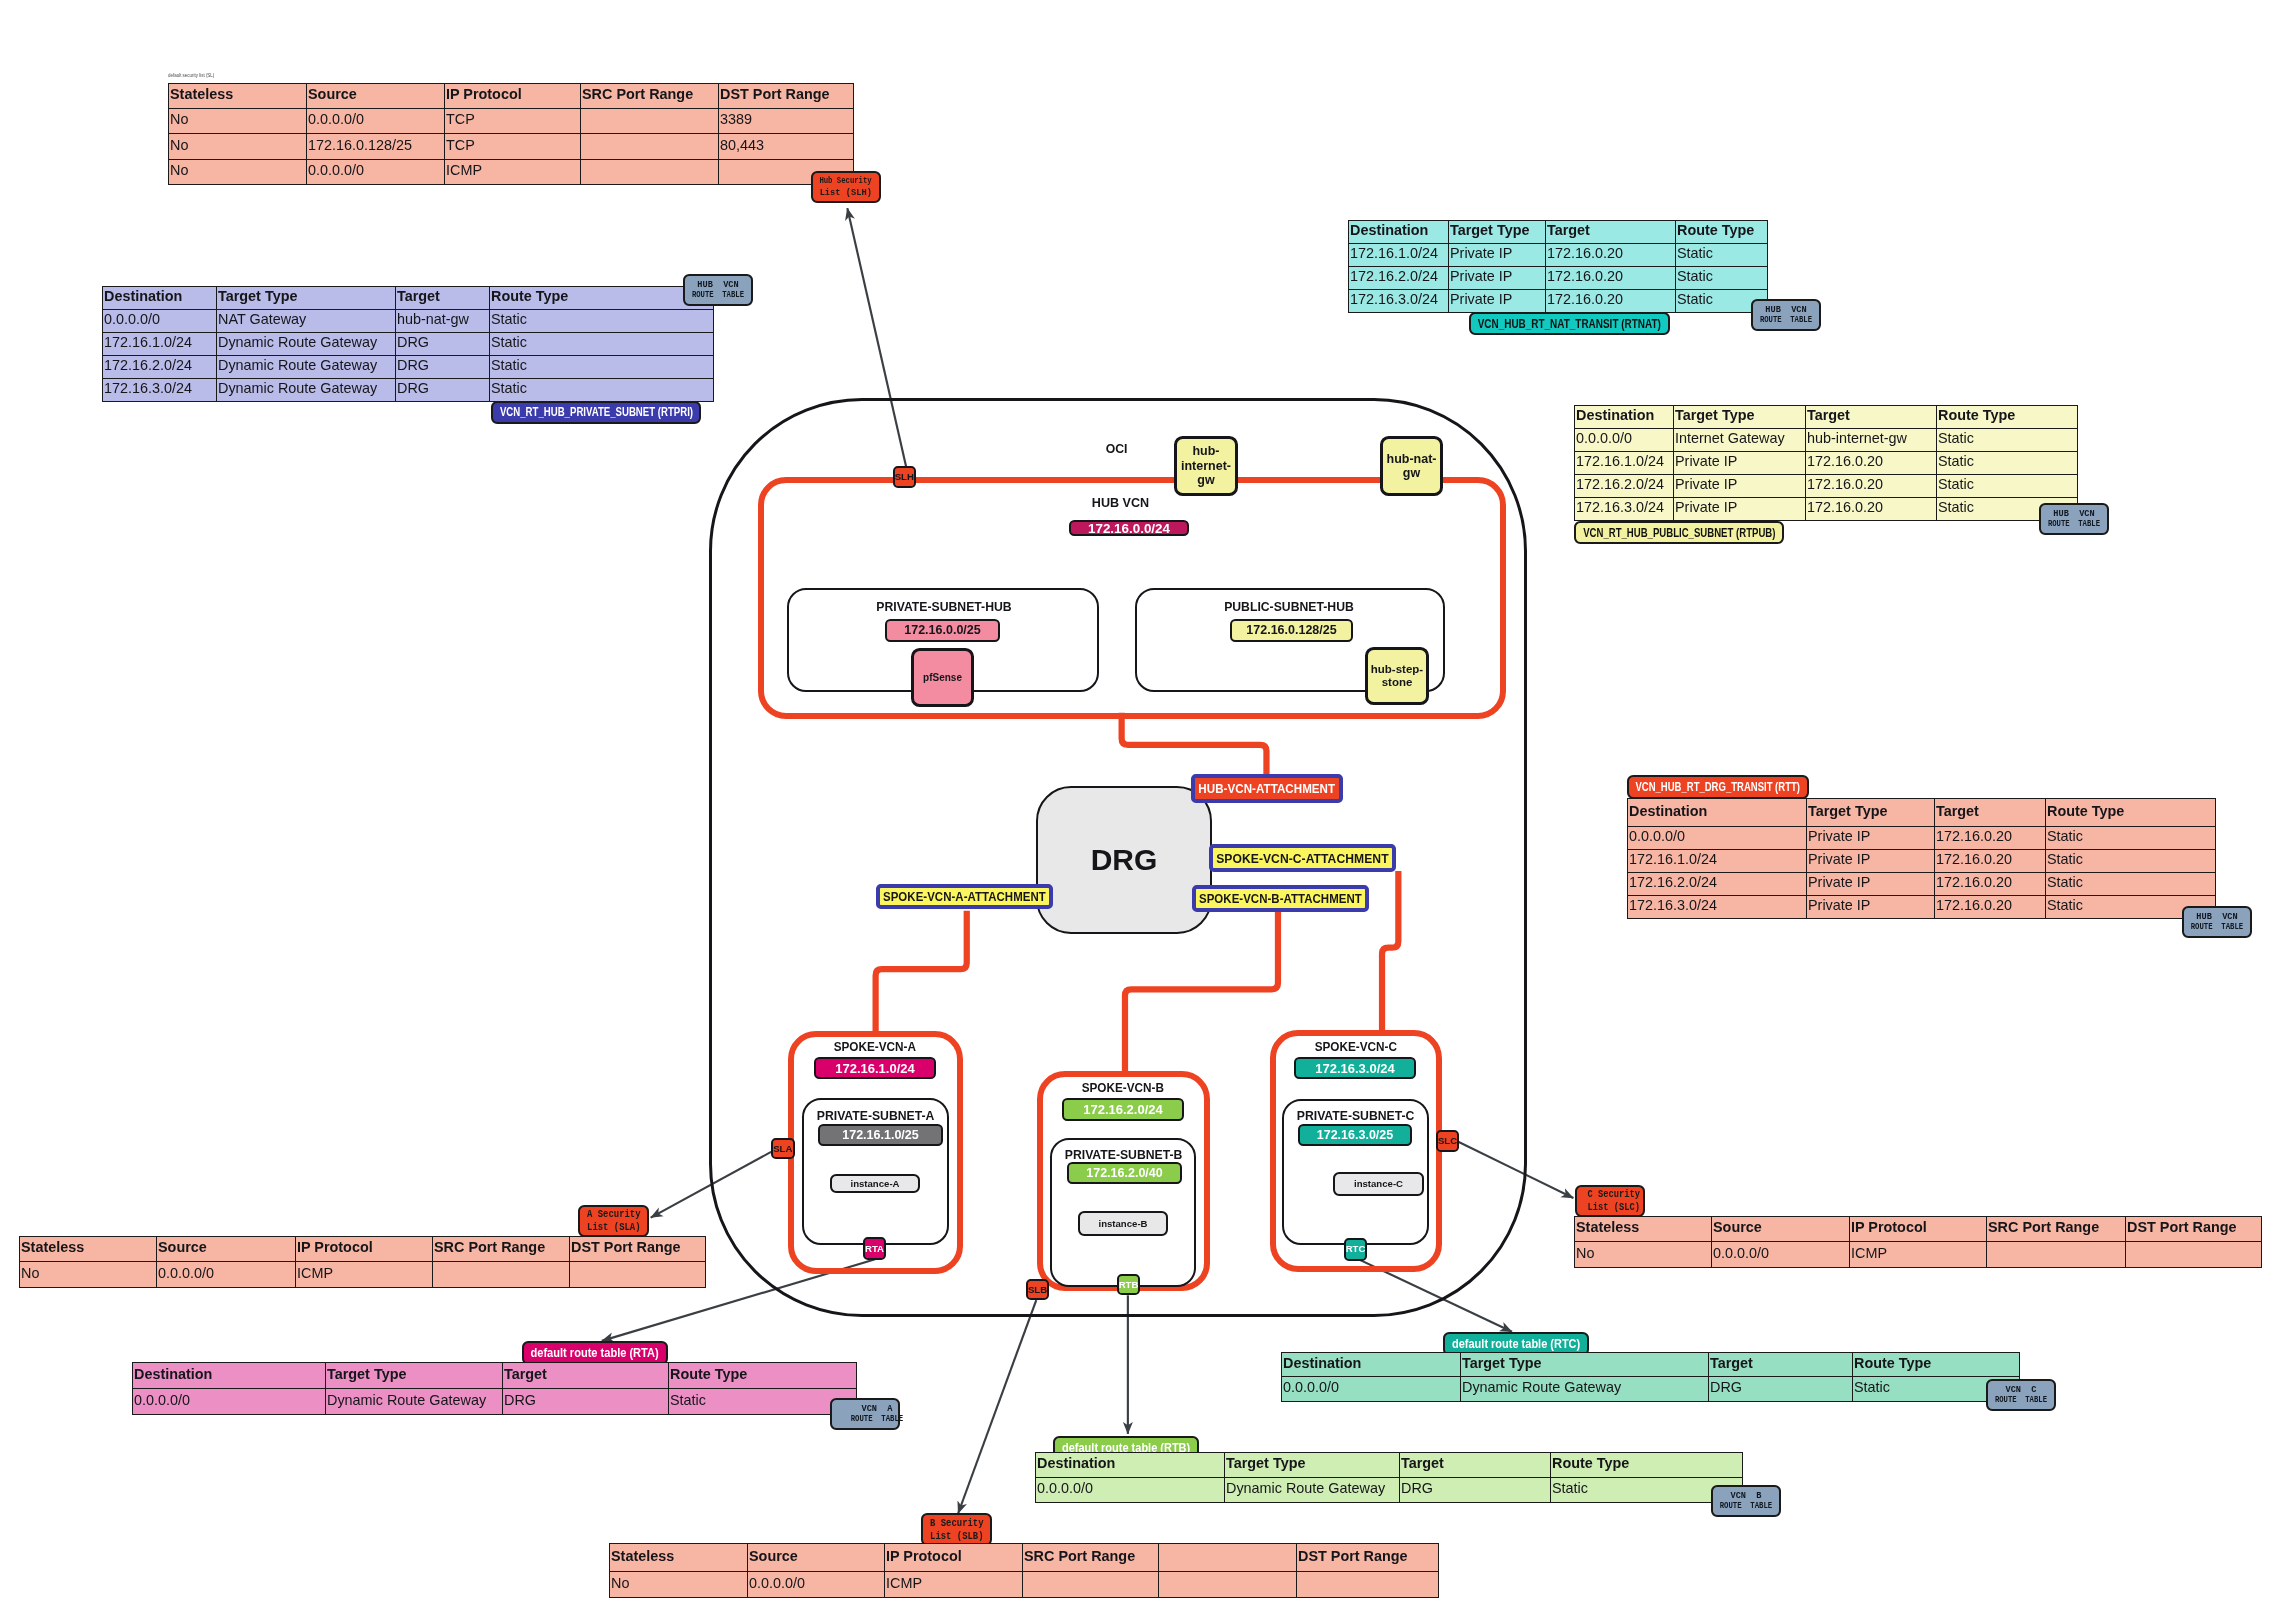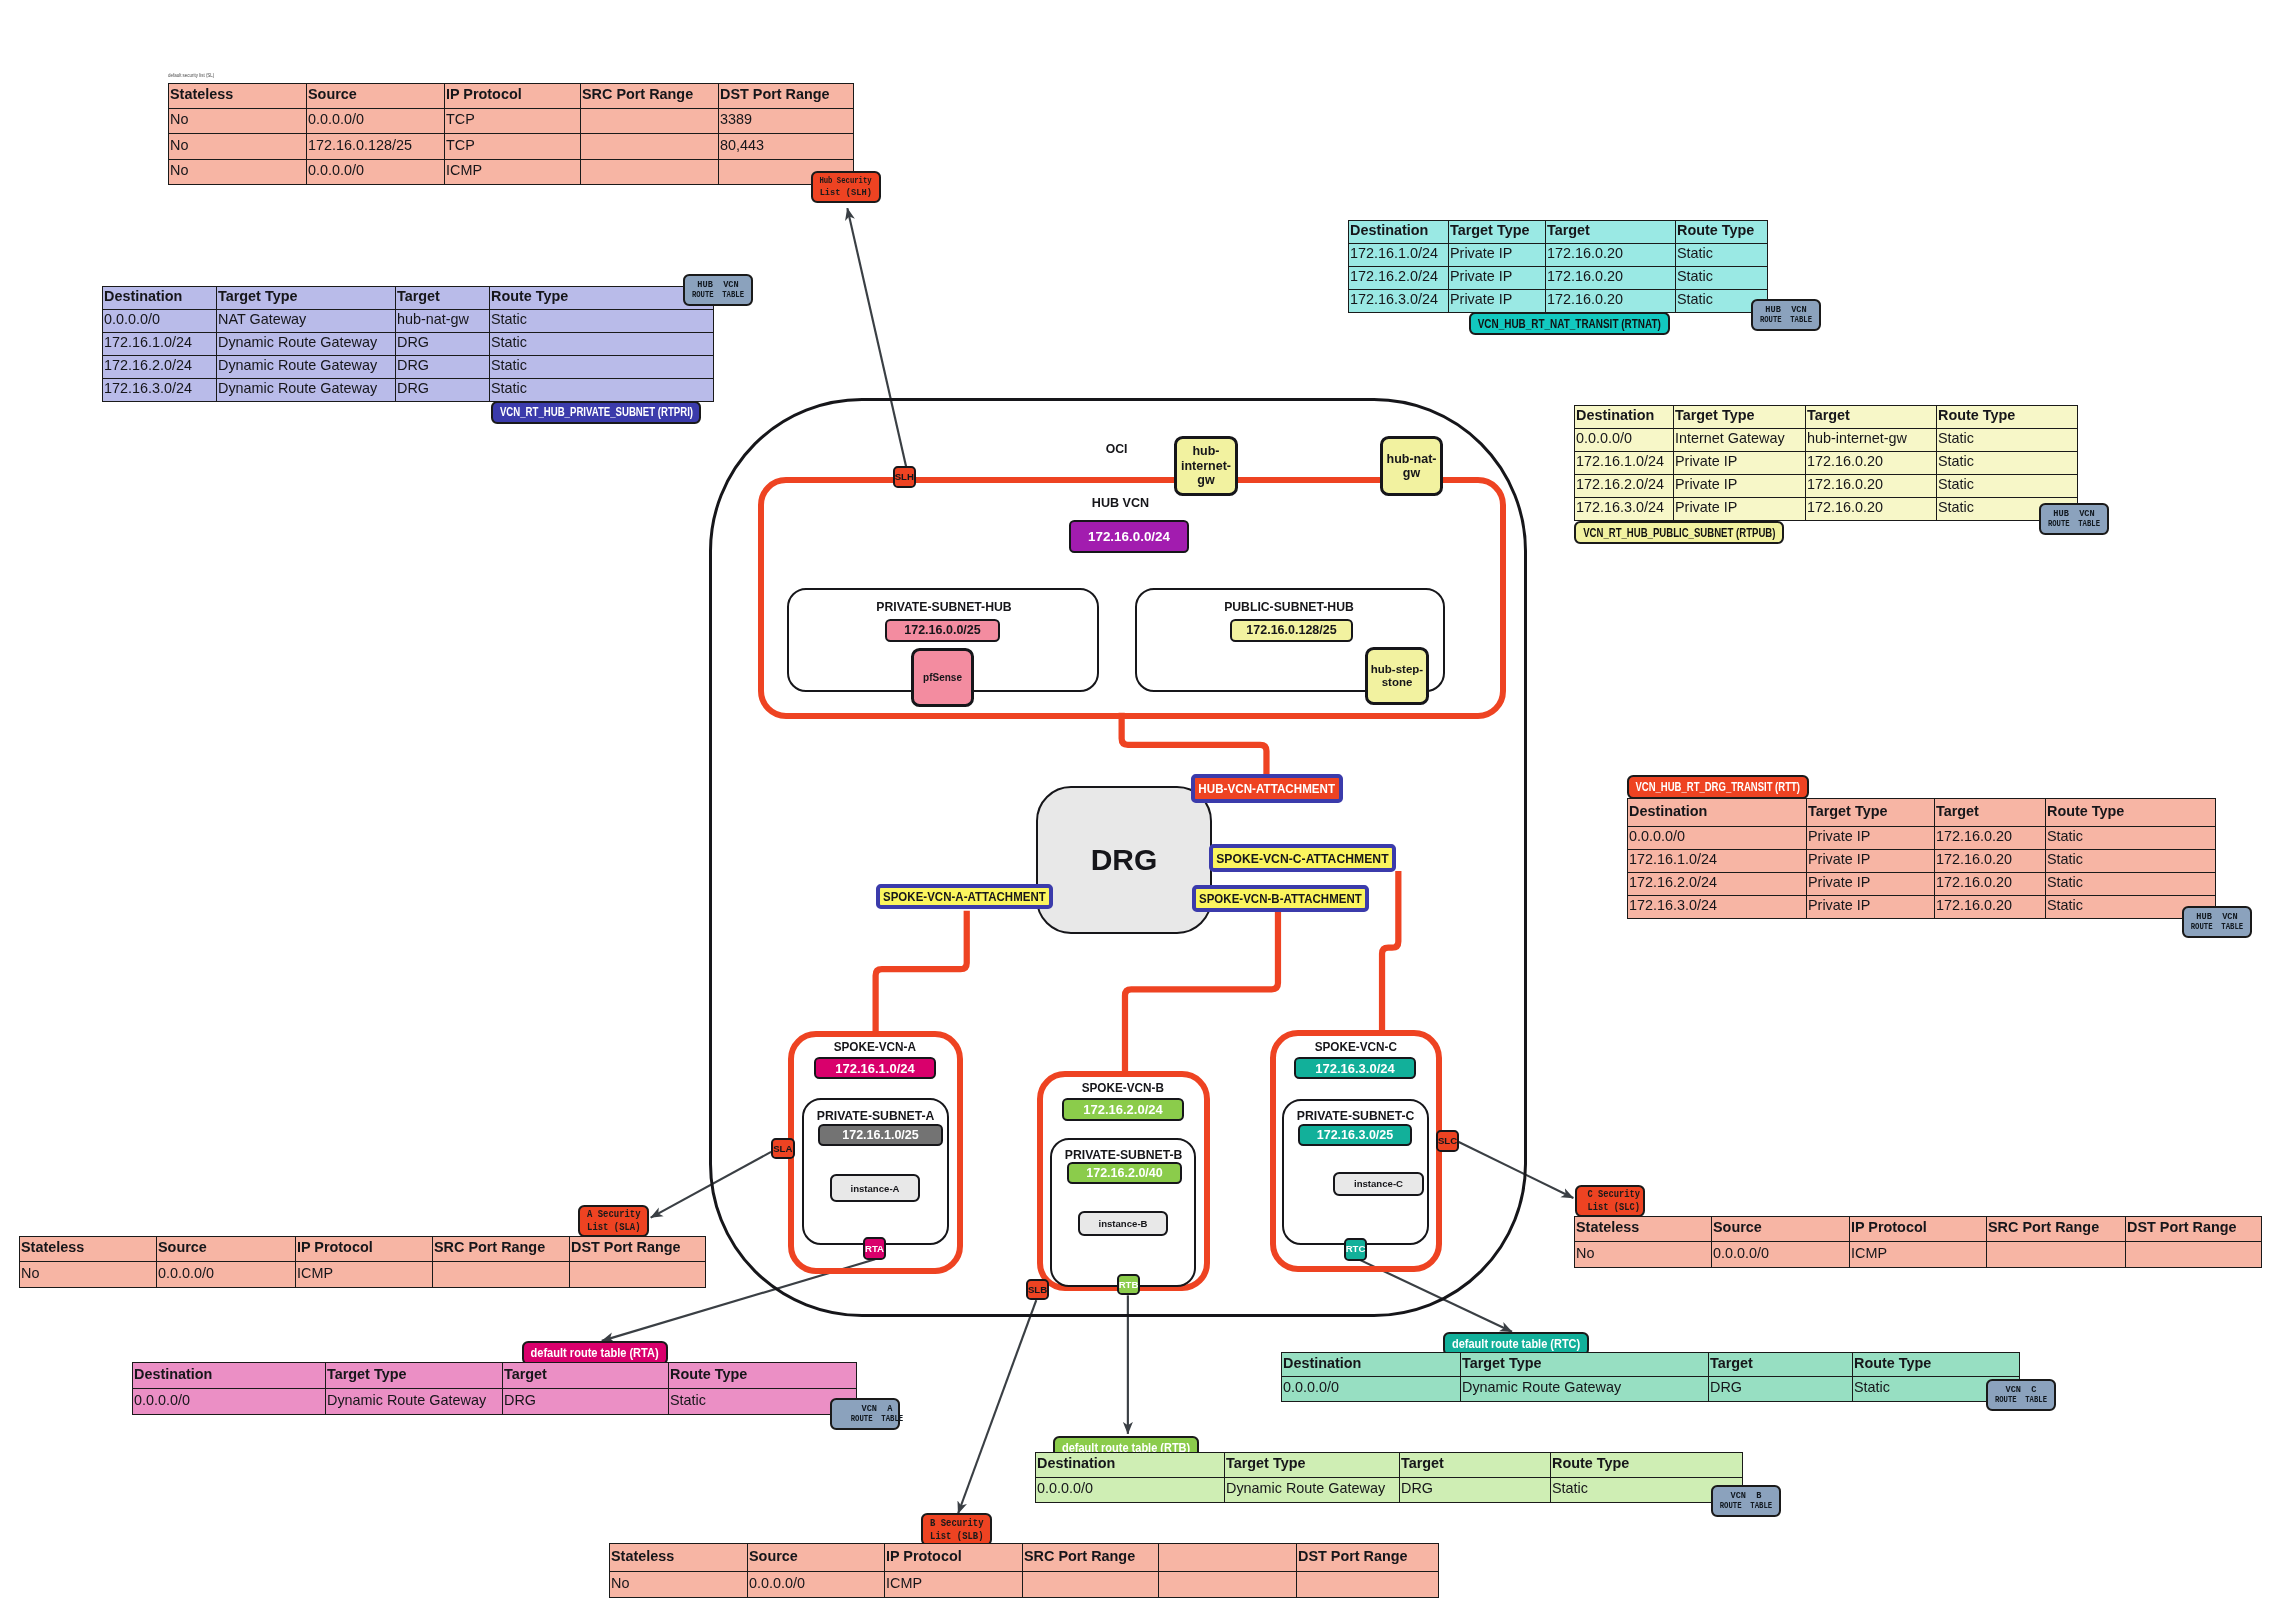--- a/index.html
+++ b/index.html
@@ -78,21 +78,21 @@
     <path d="M 3040 2381 L 3280 2498"></path>
     <path d="M 2828 2624 L 3152 2777"></path>
   </g>
 </svg>
 
 <div class="oci-box" style="left:709px;top:398px;width:818px;height:919px;"></div>
 <div class="lbl" style="left:1069px;top:441px;width:96px;font-size:13px;"><span class="sx">OCI</span></div>
 
 <div class="vcn-box" style="left:758px;top:477px;width:748px;height:242px;"></div>
 <div class="lbl" style="left:1025px;top:495px;width:192px;font-size:13.4px;"><span class="sx">HUB VCN</span></div>
-<div class="cidr" style="left:1069px;top:520px;width:120px;height:33px;background:#a21caf;font-size:13.4px;">172.16.0.0/24</div>
+<div class="cidr" style="left:1069px;top:520px;width:120px;height:16px;background:#be185d;font-size:13.4px;">172.16.0.0/24</div>
 
 <div class="gw" style="left:1174px;top:436px;width:64px;height:60px;background:#f2f2a0;font-size:12.5px;padding:0 1.9px;">hub-internet-gw</div>
 <div class="gw" style="left:1380px;top:436px;width:63px;height:60px;background:#f2f2a0;font-size:12.5px;padding:0 1.9px;">hub-nat-gw</div>
 <div class="badge" style="left:893px;top:466px;width:22.5px;height:21.6px;background:#ee4322;color:#16161a;">SLH</div>
 
 <div class="subnet-box" style="left:787px;top:588px;width:312px;height:104px;"></div>
 <div class="lbl" style="left:824px;top:599px;width:240px;font-size:13px;"><span class="sx">PRIVATE-SUBNET-HUB</span></div>
 <div class="cidr" style="left:885px;top:619px;width:115px;height:22.5px;background:#f38ca0;color:#16161a;font-size:12.5px;">172.16.0.0/25</div>
 <div class="gw" style="left:911px;top:648px;width:63px;height:59px;background:#f38ca0;font-size:10px;">pfSense</div>
 
@@ -115,21 +115,21 @@
 <div class="att" style="left:1192px;top:885px;width:177px;height:27px;background:#fbf55e;color:#16161a;">
     <span class="ax" style="transform: scaleX(0.881);">SPOKE-VCN-B-ATTACHMENT</span>
   </div>
 
 <div class="vcn-box" style="left:788px;top:1031px;width:175px;height:243px;"></div>
 <div class="lbl" style="left:803px;top:1040px;width:144px;font-size:12.5px;"><span class="sx">SPOKE-VCN-A</span></div>
 <div class="cidr" style="left:814px;top:1057px;width:122px;height:22px;background:#d9006c;font-size:13px;">172.16.1.0/24</div>
 <div class="subnet-box" style="left:802px;top:1098px;width:147px;height:147px;"></div>
 <div class="lbl" style="left:804px;top:1108px;width:144px;font-size:13px;"><span class="sx">PRIVATE-SUBNET-A</span></div>
 <div class="cidr" style="left:818px;top:1124px;width:125px;height:21.6px;background:#737373;font-size:12.5px;">172.16.1.0/25</div>
-<div class="inst" style="left:830px;top:1174px;width:90px;height:28px;font-size:9.6px;">instance-A</div>
+<div class="inst" style="left:830px;top:1174px;width:90px;height:19px;font-size:9.6px;">instance-A</div>
 <div class="badge" style="left:771px;top:1138px;width:23.5px;height:21px;background:#ee4322;color:#16161a;">SLA</div>
 <div class="badge" style="left:863px;top:1237px;width:23px;height:23px;background:#d9006c;color:#ffffff;">RTA</div>
 
 <div class="vcn-box" style="left:1037px;top:1071px;width:173px;height:220px;"></div>
 <div class="lbl" style="left:1051px;top:1081px;width:144px;font-size:12.5px;"><span class="sx">SPOKE-VCN-B</span></div>
 <div class="cidr" style="left:1062px;top:1098px;width:122px;height:22.5px;background:#8bcc4b;font-size:13px;">172.16.2.0/24</div>
 <div class="subnet-box" style="left:1050px;top:1138px;width:146px;height:149px;"></div>
 <div class="lbl" style="left:1052px;top:1147px;width:144px;font-size:13px;"><span class="sx">PRIVATE-SUBNET-B</span></div>
 <div class="cidr" style="left:1067px;top:1162px;width:115px;height:22px;background:#8bcc4b;font-size:12.5px;">172.16.2.0/40</div>
 <div class="inst" style="left:1078px;top:1211px;width:90px;height:25px;font-size:9.6px;">instance-B</div>

